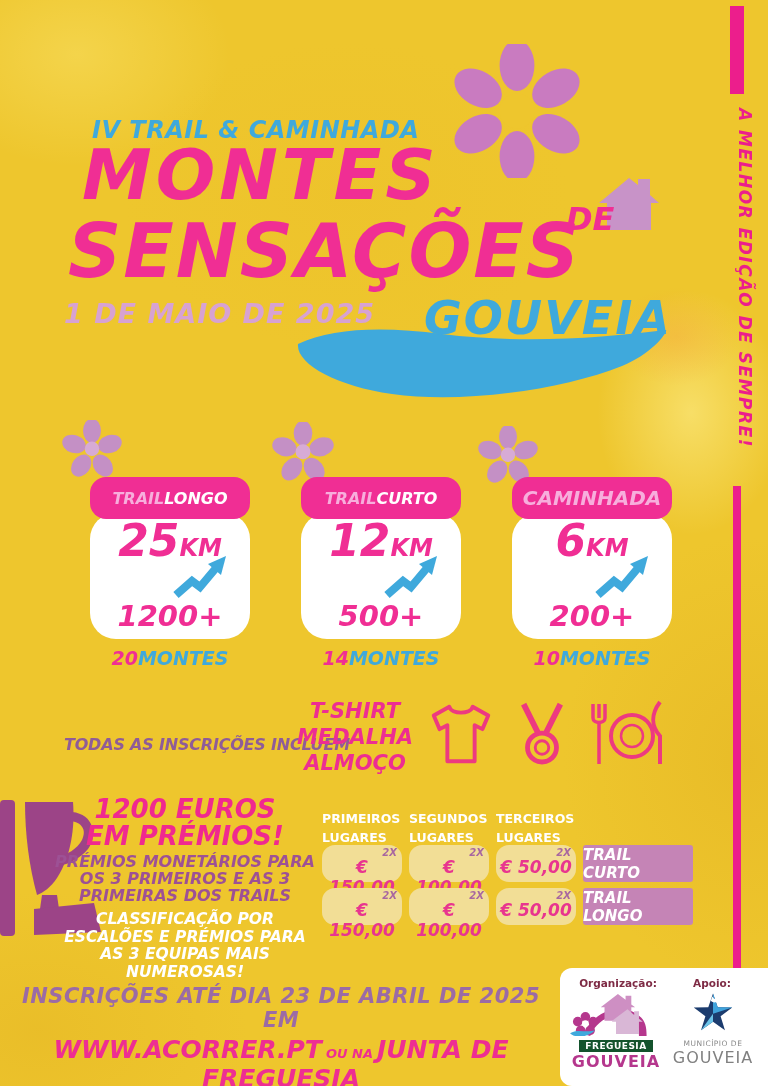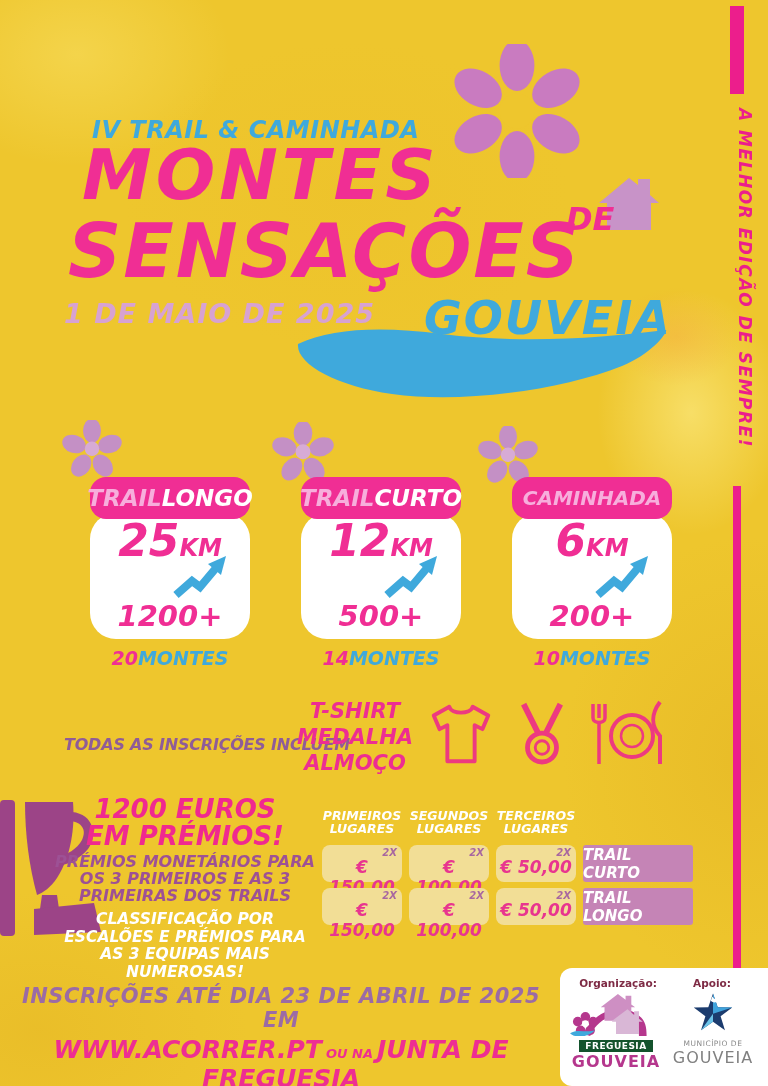--- a/index.html
+++ b/index.html
@@ -28,44 +28,44 @@
   .subtitle{left:92px;top:116px;font-size:24px;color:#3FA9DC;letter-spacing:.5px;}
   .title1{left:82px;top:140px;font-size:70px;color:#F02E94;letter-spacing:4px;line-height:1;}
   .title-de{left:566px;top:200px;font-size:32px;color:#F02E94;}
   .title2{left:68px;top:214px;font-size:74px;color:#F02E94;letter-spacing:2px;line-height:1;}
   .date{left:64px;top:298px;font-size:27px;color:#D7A2D2;letter-spacing:1px;}
   .location{left:424px;top:291px;font-size:46px;color:#3FA9DC;letter-spacing:2px;z-index:2;}
   .wave{left:292px;top:324px;width:380px;height:82px;z-index:1;}
   
   .card-col{top:477px;width:160px;}
   .badge{position:relative;z-index:2;height:42px;background:#F02E94;border-radius:16px;
-         display:flex;align-items:center;justify-content:center;font-size:23px;}
+         display:flex;align-items:center;justify-content:center;font-size:16px;}
   .badge .pfx{color:#F7AEDC;}
   .badge .sfx{color:#fff;}
   .wcard{position:relative;z-index:1;margin-top:-6px;height:126px;background:#fff;border-radius:26px;}
   .dist{text-align:center;padding-top:6px;font-size:44px;color:#F02E94;line-height:1;}
   .dist .unit{font-size:24px;}
   .elev{position:absolute;bottom:6px;left:0;right:0;text-align:center;font-size:29px;color:#F02E94;z-index:2;}
   .arrow{position:absolute;right:22px;top:42px;z-index:1;}
   .montes{margin-top:8px;text-align:center;font-size:19px;}
   .montes .mv{color:#F02E94;}
   .montes .ml{color:#3FA9DC;}
   
   .inc-label{left:64px;top:735px;font-size:16px;color:#8F5C98;letter-spacing:-.2px;}
   .inc-items{left:294px;top:698px;width:122px;text-align:center;font-size:21px;line-height:26px;color:#ED2E92;}
   
   .prize-col{left:52px;top:796px;width:266px;text-align:center;}
   .prize-headline{font-size:26px;line-height:27px;color:#F0298F;}
   .prize-monetary{margin-top:3px;font-size:16px;line-height:17px;color:#9D5195;}
   .prize-class{margin-top:7px;font-size:15.5px;line-height:17.5px;color:#fff;}
   .ptable{left:322px;top:809px;display:grid;grid-template-columns:80px 80px 80px 110px;
           column-gap:7px;row-gap:6px;}
-  .hcell{font-size:12.5px;line-height:13px;color:#fff;text-align:center;font-weight:bold;font-style:italic;
+  .hcell{font-size:12.5px;line-height:19px;color:#fff;text-align:left;font-weight:bold;
          display:flex;align-items:flex-start;justify-content:center;height:30px;}
-  .pcell{position:relative;height:37px;background:#F2DE96;border-radius:8px;}
+  .pcell{position:relative;height:37px;background:#F2DE96;border-radius:13px;}
   .pcell .mult{position:absolute;top:2px;right:5px;font-size:10px;color:#A867A0;}
   .pcell .amt{display:block;text-align:center;margin-top:12px;font-size:17px;color:#E8358F;}
   .lcell{height:37px;background:#C584B6;border-radius:3px;color:#fff;font-size:15px;
          display:flex;align-items:center;justify-content:center;}
   
   .foot{left:0;top:984px;width:562px;text-align:center;}
   .foot-line1{font-size:21px;color:#9B6BA5;letter-spacing:.5px;}
   .foot-line2{margin-top:3px;color:#EE2E92;}
   .foot-line2 .site,.foot-line2 .alt{font-size:25px;}
   .foot-line2 .conn{font-size:13px;margin:0 4px;}

